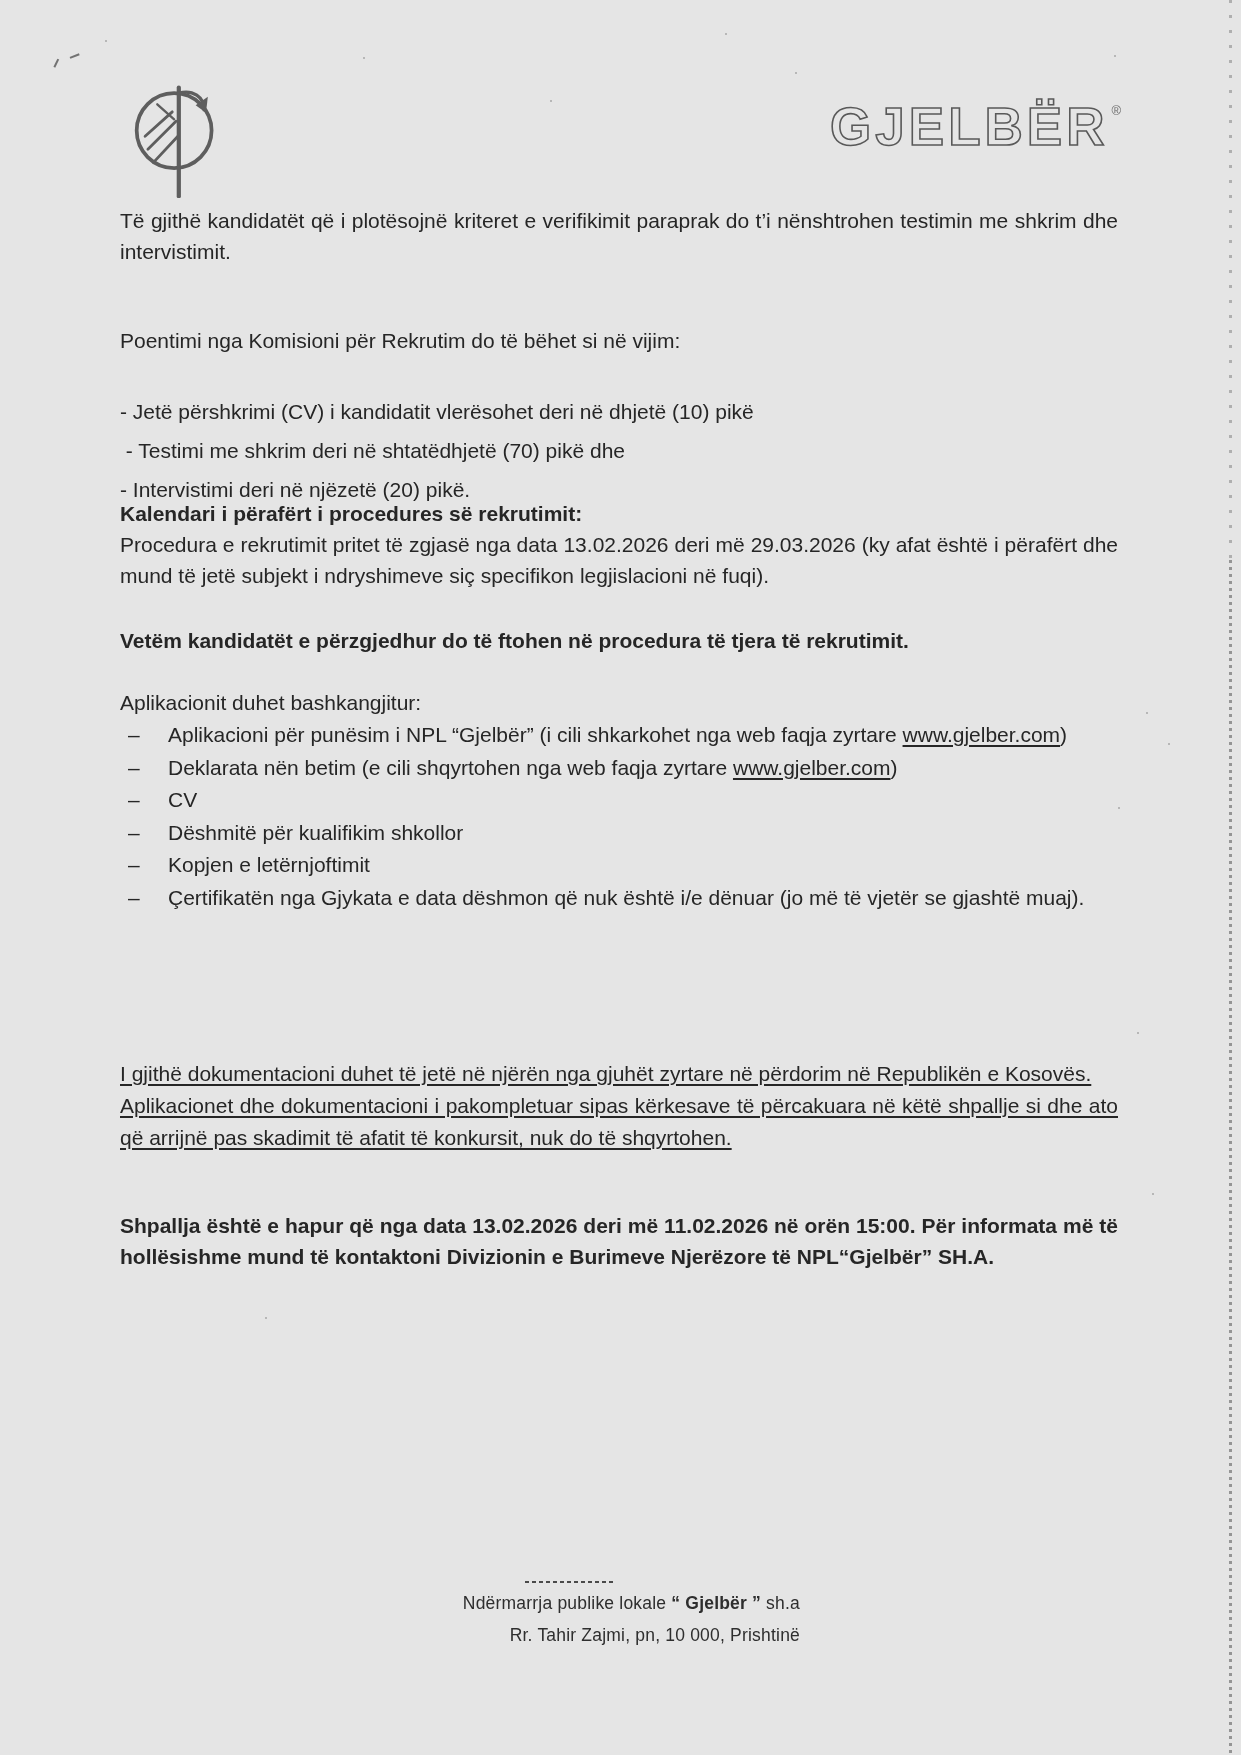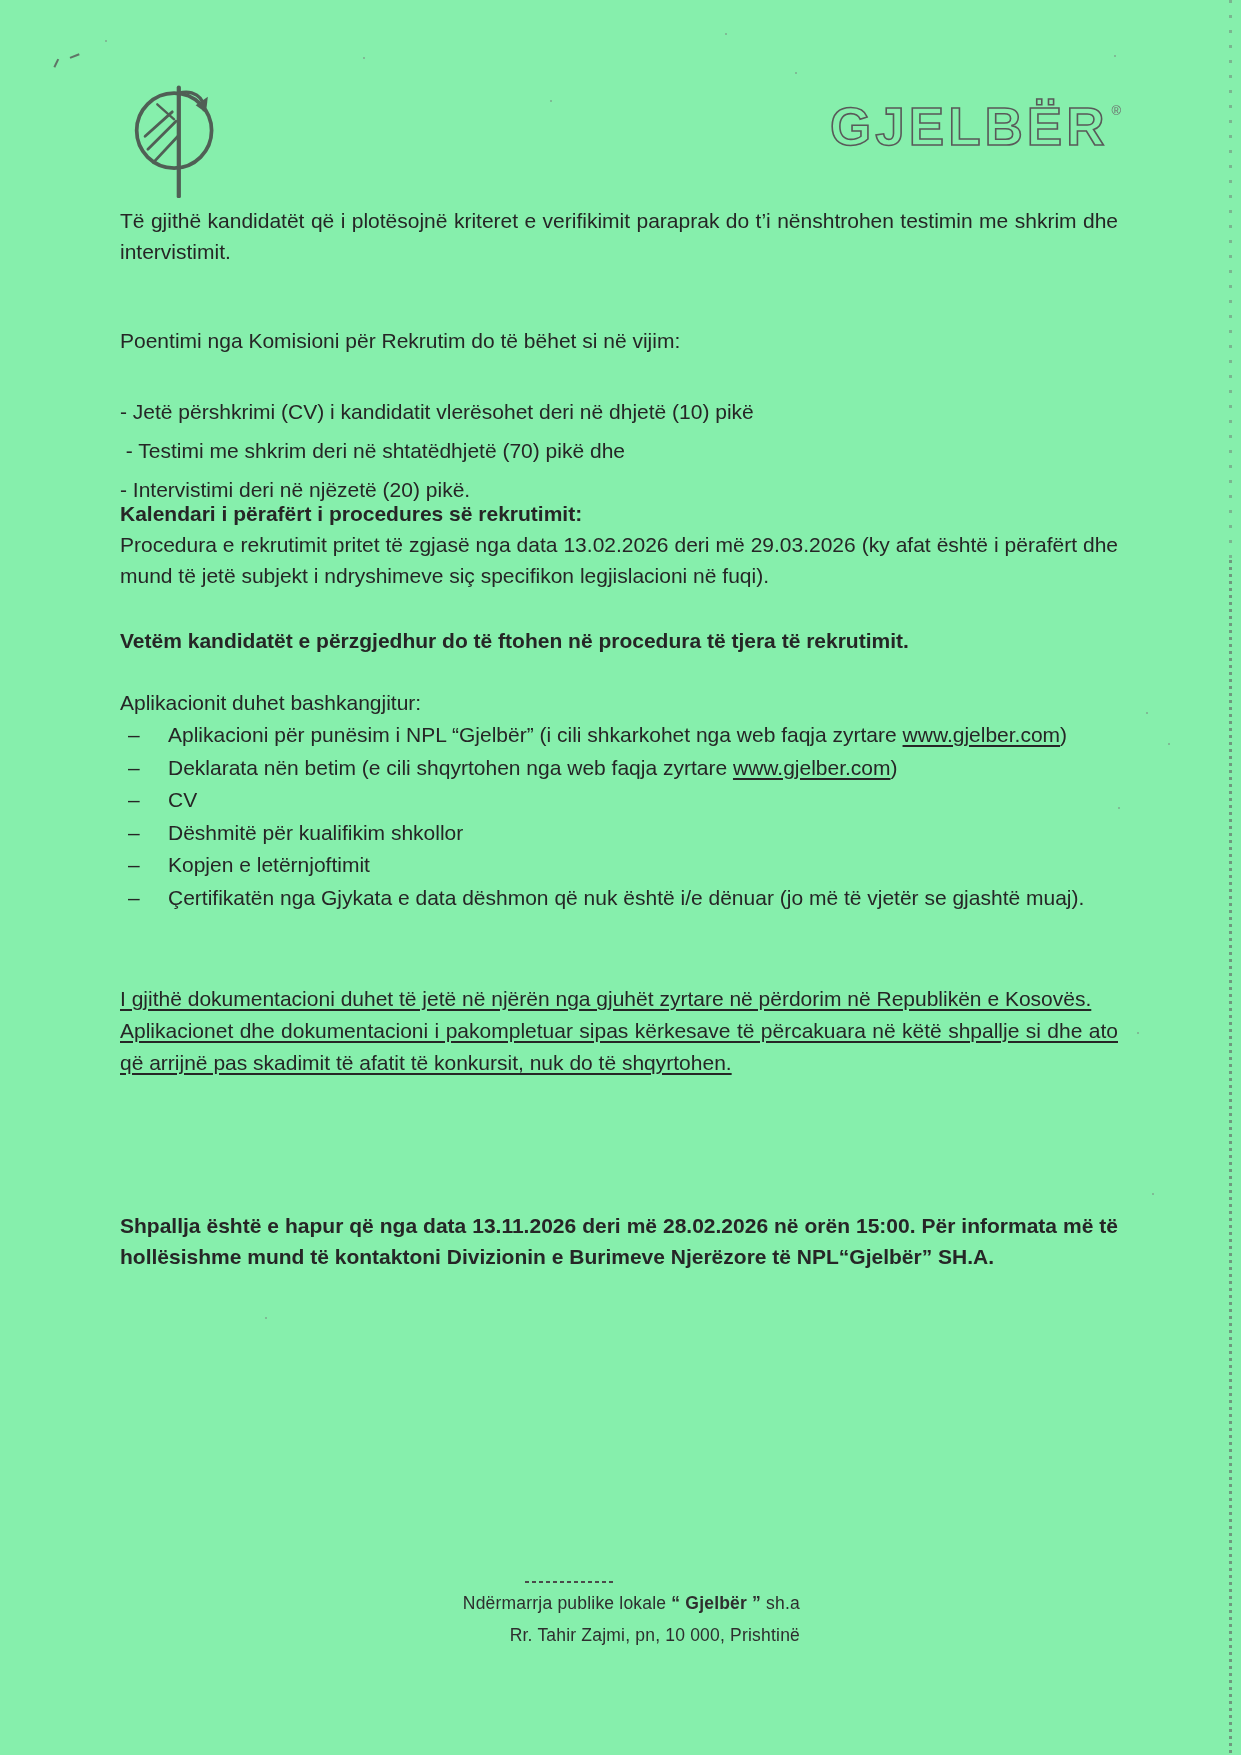--- a/index.html
+++ b/index.html
@@ -1,18 +1,18 @@
 <!DOCTYPE html>
 <html><head>
 <meta charset="utf-8">
 <style>
   html,body{margin:0;padding:0;}
   body{width:1241px;height:1755px;background:#ffffff;position:relative;overflow:hidden;
        font-family:"Liberation Sans", sans-serif;color:#262626;}
-  .page{position:absolute;inset:0;background:#86efac;padding-left:35px;}
+  .page{position:absolute;inset:0;background:#e5e5e5;padding-left:35px;}
 
   
   .logo{position:absolute;left:126px;top:80px;width:100px;height:118px;opacity:.85;}
   .wordmark-wrap{position:absolute;top:96px;right:120px;white-space:nowrap;}
   .wordmark{font-size:53px;font-weight:bold;letter-spacing:4px;color:transparent;
             -webkit-text-stroke:1.6px #595959;}
   .reg{font-size:13px;color:#6b6b6b;position:relative;top:-30px;margin-left:3px;}
 
   
   .p{position:absolute;left:120px;width:998px;margin:0;font-size:21px;line-height:31px;color:#262626;}
@@ -102,26 +102,26 @@
     <div class="ditem">
       <span class="dmark">–</span>
       <span>Kopjen e letërnjoftimit</span>
     </div>
     <div class="ditem justify">
       <span class="dmark">–</span>
       <span>Çertifikatën nga Gjykata e data dëshmon që nuk është i/e dënuar (jo më të vjetër se gjashtë muaj).</span>
     </div>
   </div>
 
-  <div class="p legal" style="top:983px">
+  <div class="p legal" style="top:1058px">
     <div class="justify underl">I gjithë dokumentacioni duhet të jetë në njërën nga gjuhët zyrtare në përdorim në Republikën e Kosovës.</div>
     <div class="justify underl">Aplikacionet dhe dokumentacioni i pakompletuar sipas kërkesave të përcakuara në këtë shpallje si dhe ato që arrijnë pas skadimit të afatit të konkursit, nuk do të shqyrtohen.</div>
   </div>
 
-  <p class="p bold justify" style="top:1210px">Shpallja është e hapur që nga data 13.11.2026 deri më 28.02.2026 në orën 15:00. Për informata më të hollësishme mund të kontaktoni Divizionin e Burimeve Njerëzore të NPL“Gjelbër” SH.A.</p>
+  <p class="p bold justify" style="top:1210px">Shpallja është e hapur që nga data 13.02.2026 deri më 11.02.2026 në orën 15:00. Për informata më të hollësishme mund të kontaktoni Divizionin e Burimeve Njerëzore të NPL“Gjelbër” SH.A.</p>
 
   <div class="footer">
     <div class="fdash"></div>
     <div><span>Ndërmarrja publike lokale </span><b>“ Gjelbër ”</b><span> sh.a</span></div>
     <div>Rr. Tahir Zajmi, pn, 10 000, Prishtinë</div>
   </div>
 
   <div class="edge edge-a"></div>
   <div class="edge edge-b"></div>
   <div class="pen1"></div>

